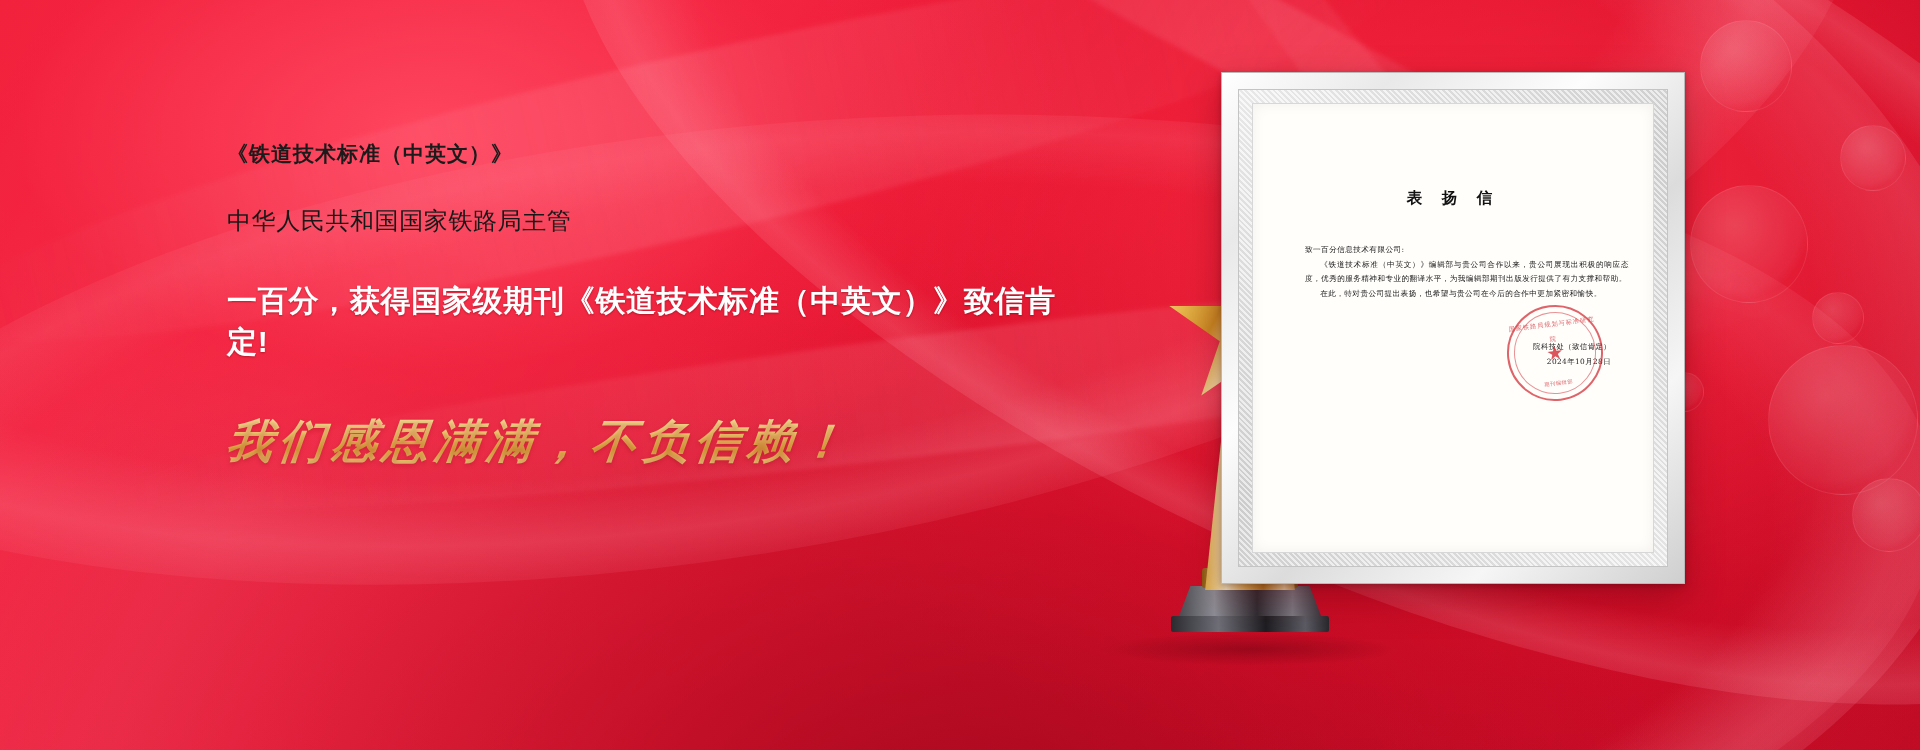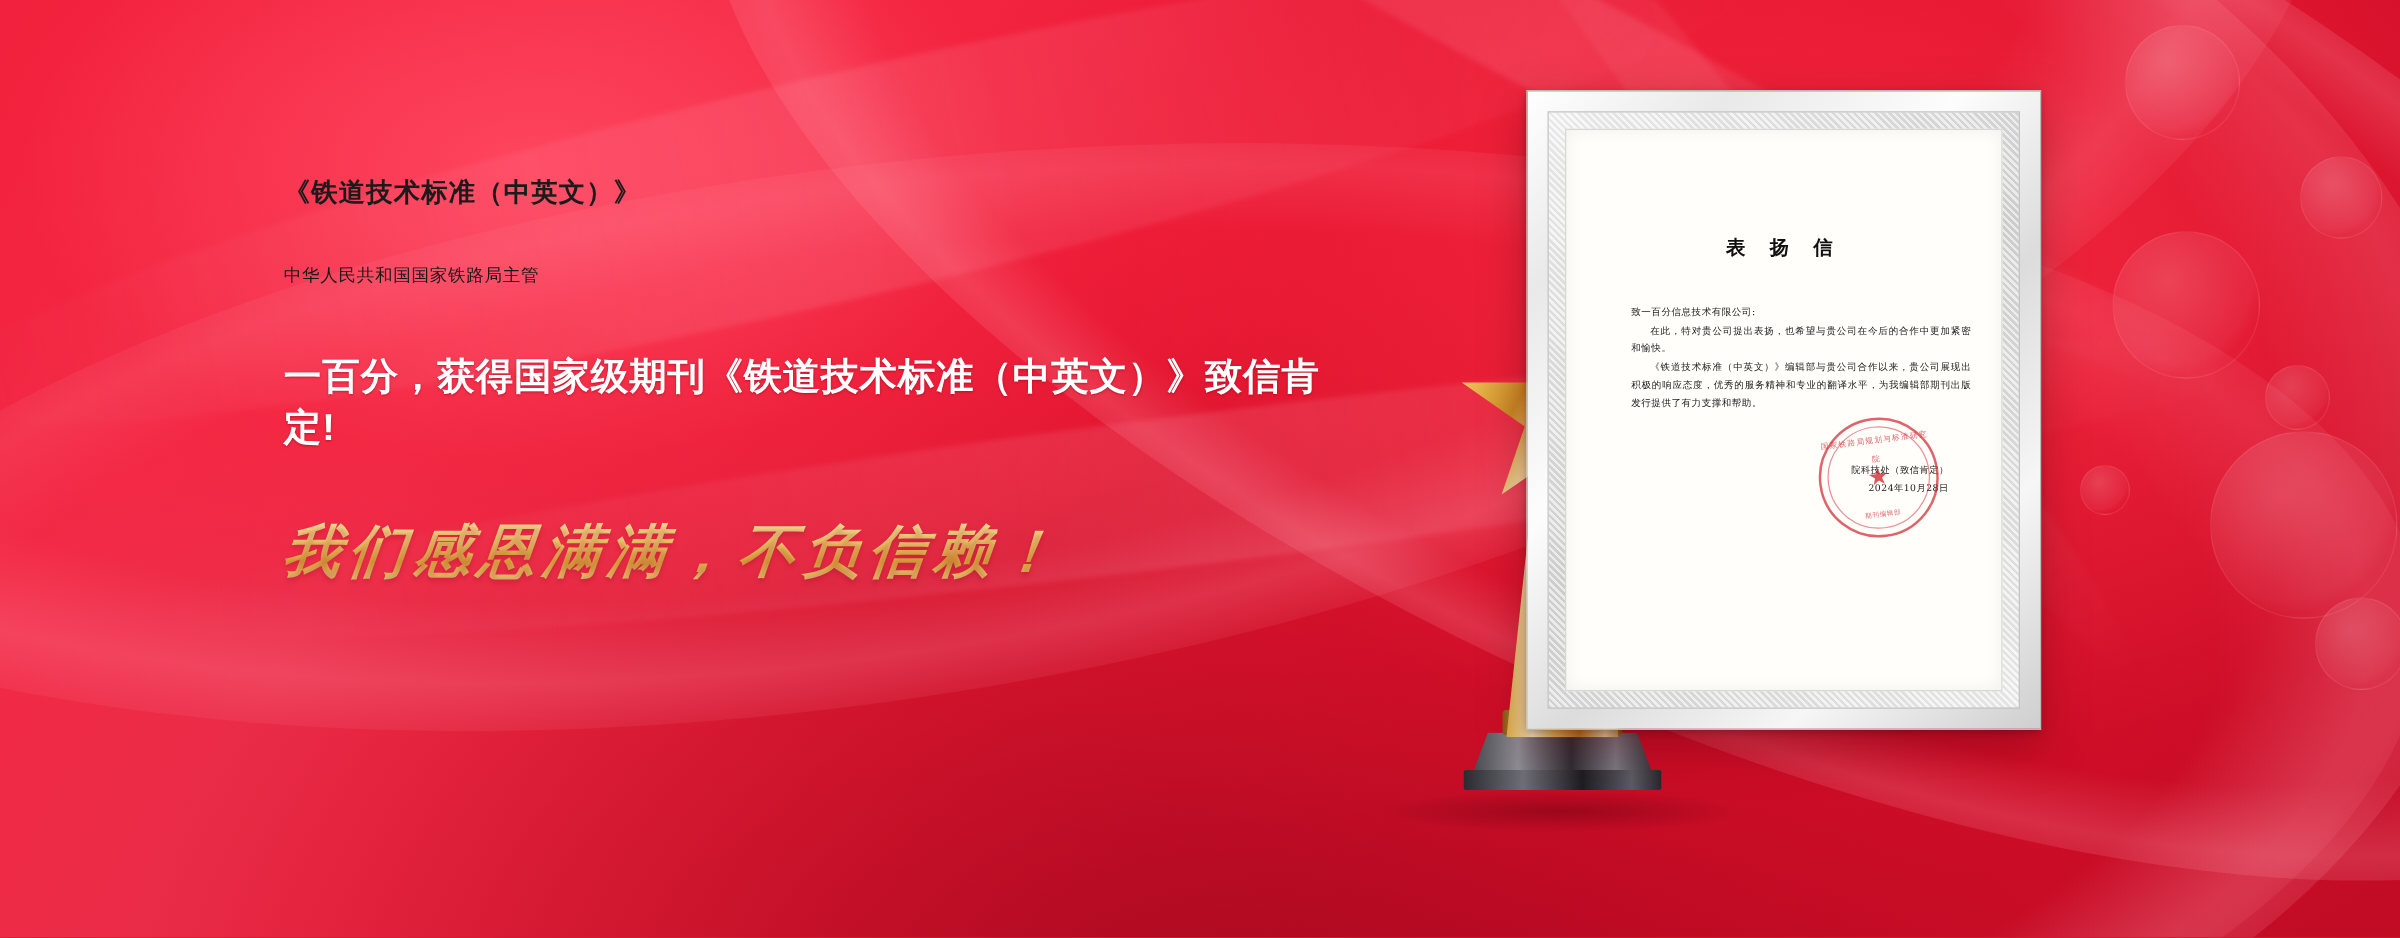--- a/index.html
+++ b/index.html
@@ -72,21 +72,21 @@
   .bb6 { width:40px;  height:40px;  left:1664px; top:372px; }
   .bb7 { width:74px;  height:74px;  left:1852px; top:478px; }
 
   
   .copy { position:absolute; left:207px; top:140px; width:830px;margin-left:20px; }
   .journal-title {
     font-size:21px; font-weight:bold; color:#1b1b1b;
     letter-spacing:1px; margin-bottom:38px;
   }
   .desc-line {
-    font-size:14px; color:#181818; line-height:29px;
+    font-size:24px; color:#181818; line-height:29px;
     letter-spacing:0.6px;
   }
   .headline {
     margin-top:46px;
     font-size:30px; font-weight:bold; color:#ffffff;
     letter-spacing:0.7px;
     text-shadow:0 1px 2px rgba(120,0,12,0.45);
   }
   .calligraphy {
     margin-top:48px;
@@ -96,21 +96,21 @@
     letter-spacing:6px;
     background:linear-gradient(180deg,#fbe7a8 0%,#f3cf72 35%,#e0a93f 62%,#f6dd9b 100%);
     -webkit-background-clip:text; background-clip:text;
     -webkit-text-fill-color:transparent; color:#eec24e;
     text-shadow:0 2px 4px rgba(120,0,12,0.22);
     transform:skewX(-6deg);
     display:inline-block;
   }
 
   
-  .cert-wrap { position:absolute; left:1221px; top:72px; width:412px; height:512px; }
+  .cert-wrap { position:absolute; left:1221px; top:72px; width:464px; height:512px; }
   .cert-frame {
     position:absolute; inset:0;
     background:linear-gradient(135deg,#ffffff 0%,#e9e9e9 18%,#fdfdfd 38%,#dcdcdc 58%,#f6f6f6 78%,#cfcfcf 100%);
     border:1px solid #b9b9b9;
     box-shadow:0 14px 34px rgba(90,0,12,0.38), 0 2px 6px rgba(0,0,0,0.25);
     padding:17px;
   }
   .cert-bevel {
     position:absolute; inset:17px;
     background:
@@ -248,22 +248,22 @@
     <div class="trophy-cone"></div>
     <div class="trophy-star"></div>
   </div>
 
   <div class="cert-wrap">
     <div class="cert-frame"></div>
     <div class="cert-bevel"></div>
     <div class="cert-paper">
       <div class="cert-title">表 扬 信</div>
       <div class="cert-p">致一百分信息技术有限公司:</div>
+      <div class="cert-p indent">《铁道技术标准（中英文）》编辑部与贵公司合作以来，贵公司展现出积极的响应态度，优秀的服务精神和专业的翻译水平，为我编辑部期刊出版发行提供了有力支撑和帮助。</div>
       <div class="cert-p indent">在此，特对贵公司提出表扬，也希望与贵公司在今后的合作中更加紧密和愉快。</div>
-      <div class="cert-p indent">《铁道技术标准（中英文）》编辑部与贵公司合作以来，贵公司展现出积极的响应态度，优秀的服务精神和专业的翻译水平，为我编辑部期刊出版发行提供了有力支撑和帮助。</div>
       <div class="cert-sign">
         <div class="seal">
           <div class="seal-inner"></div>
           <div class="seal-text-top">国家铁路局规划与标准研究院</div>
           <div class="seal-star">★</div>
           <div class="seal-text-bottom">期刊编辑部</div>
         </div>
         <div>院科技处（致信肯定）</div>
         <div>2024年10月28日</div>
       </div>

